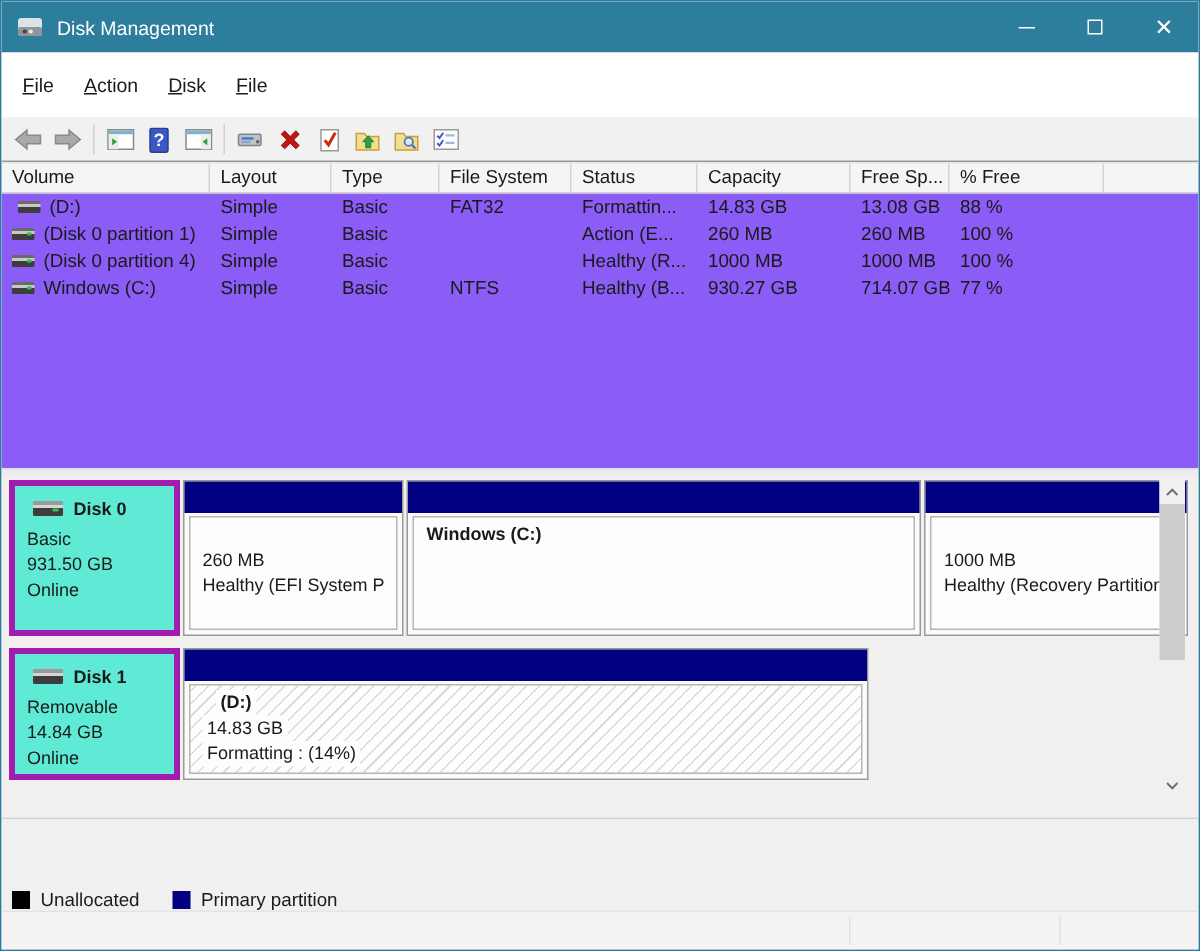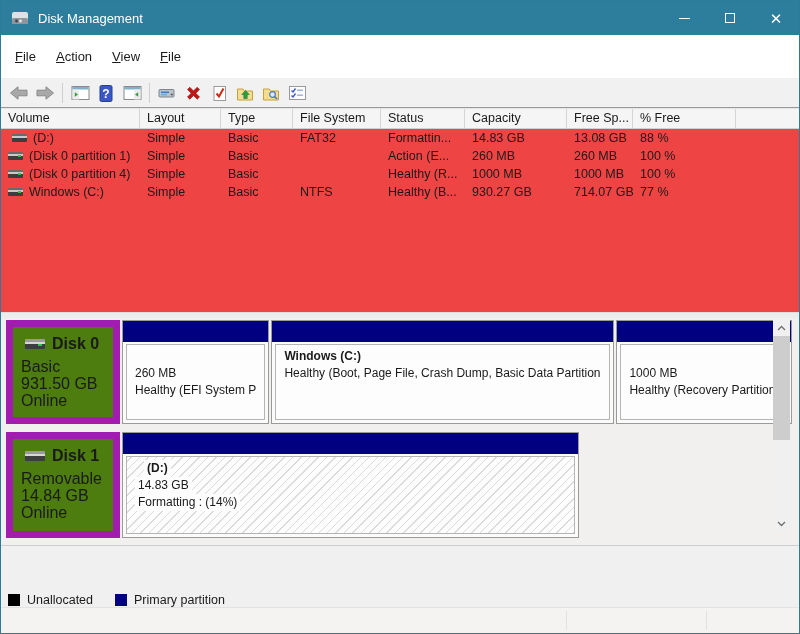--- a/index.html
+++ b/index.html
@@ -41,21 +41,21 @@
 
   
   .toolbar {
     flex:0 0 29px; background:#f1f1f1; border-bottom:1px solid #999;
     display:flex; align-items:center; padding-left:5px;
   }
   .tb-btn { width:26px; height:24px; display:flex; align-items:center; justify-content:center; }
   .tb-sep { width:1px; height:20px; background:#cfcfcf; margin:0 4px; }
 
   
-  .list-pane { flex:1 1 auto; background:#ef4444; overflow:hidden; font-size:12.5px; color:#1a1a1a; }
+  .list-pane { flex:1 1 auto; background:#8b5cf6; overflow:hidden; font-size:12.5px; color:#1a1a1a; }
   .vl-header, .vl-row {
     display:grid;
     grid-template-columns:139px 81px 72px 88px 84px 102px 66px 103px 1fr;
   }
   .vl-header {
     height:21px; background:#f5f5f5;
     border-top:1px solid #e6e6e6; border-bottom:1px solid #d0d0d0;
   }
   .vl-header .hcell {
     padding:2px 4px 0 7px; border-right:1px solid #d4d4d4;
@@ -80,22 +80,22 @@
   .splitter { flex:0 0 6px; background:#ececec; border-top:1px solid #dedede; }
 
   
   .graph-pane {
     flex:0 0 227px; background:#f1f0ef; position:relative;
     padding:2px 0 0 5px; overflow:hidden;
   }
   .disk-row { display:flex; margin-bottom:8px; }
   .disk-info {
     width:114px; flex:0 0 114px;
-    border:7px solid #a21caf; background:#4d7c0f;
-    padding:8px 6px 4px 8px; font-size:16px; color:#1a1a1a;
+    border:4px solid #a21caf; background:#5eead4;
+    padding:8px 6px 4px 8px; font-size:12px; color:#1a1a1a;
   }
   .disk-title { display:flex; align-items:center; gap:7px; font-weight:bold; margin-bottom:5px; padding-left:4px; }
   .disk-ico {
     width:20px; height:10px; border-radius:1px; flex:0 0 20px;
     background:linear-gradient(#9a9a9a 0 3px, #d6d6d6 3px 5px, #3d3d3d 5px);
     position:relative;
   }
   .disk-ico.green::after {
     content:""; position:absolute; right:3px; top:5px;
     width:4px; height:2px; background:#35c04a;
@@ -171,21 +171,21 @@
         </div>
       <div class="win-btn">
           <span class="glyph-close">✕</span>
         </div>
     </div>
   </div>
 
   <div class="menubar">
     <span class="menu-item">File</span>
     <span class="menu-item">Action</span>
-    <span class="menu-item">View</span>
+    <span class="menu-item">Disk</span>
     <span class="menu-item">File</span>
   </div>
 
   <div class="toolbar">
     <div class="tb-btn">
       <svg width="20" height="16" viewBox="0 0 20 16">
         <path d="M1.5 8 L9 1.8 V5.2 H18 V10.8 H9 V14.2 Z" fill="#a9a9a9" stroke="#898989"></path>
       </svg>
     </div>
     <div class="tb-btn">
@@ -353,34 +353,33 @@
           <div class="part-bar" style="background: rgb(0, 0, 128);"></div>
           <div class="part-body centered">
             <div class="pline">260 MB</div>
             <div class="pline">Healthy (EFI System P</div>
           </div>
         </div>
         <div class="partition" style="flex:0 0 343px;">
           <div class="part-bar" style="background: rgb(0, 0, 128);"></div>
           <div class="part-body">
             <div class="pline ptitle">Windows  (C:)</div>
-            <div class="pline">Healthy (Boot, Page File, Crash Dump, Basic Data Partition</div>
           </div>
         </div>
         <div class="partition" style="flex:0 0 167px;">
           <div class="part-bar" style="background: rgb(0, 0, 128);"></div>
           <div class="part-body centered">
             <div class="pline">1000 MB</div>
             <div class="pline">Healthy (Recovery Partition)</div>
           </div>
         </div>
       </div>
     </div>
 
-    <div class="disk-row" style="height:106px;">
+    <div class="disk-row" style="height:88px;">
       <div class="disk-info">
         <div class="disk-title">
           <span class="disk-ico"></span>
           <span>Disk 1</span>
         </div>
         <div class="disk-line">Removable</div>
         <div class="disk-line">14.84 GB</div>
         <div class="disk-line">Online</div>
       </div>
       <div class="partitions">

